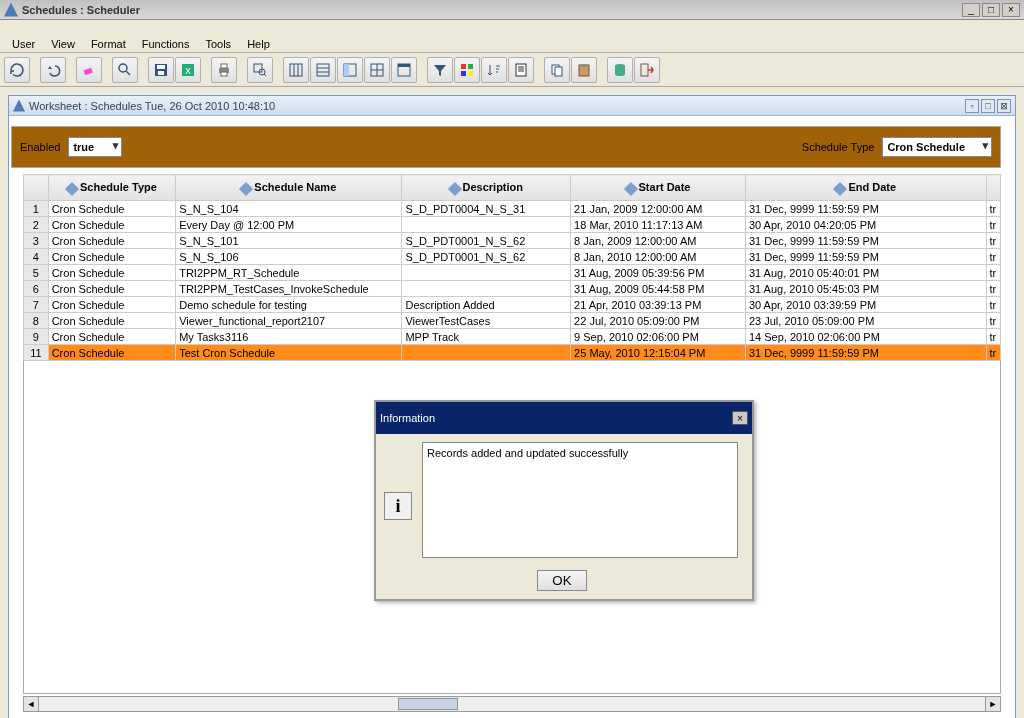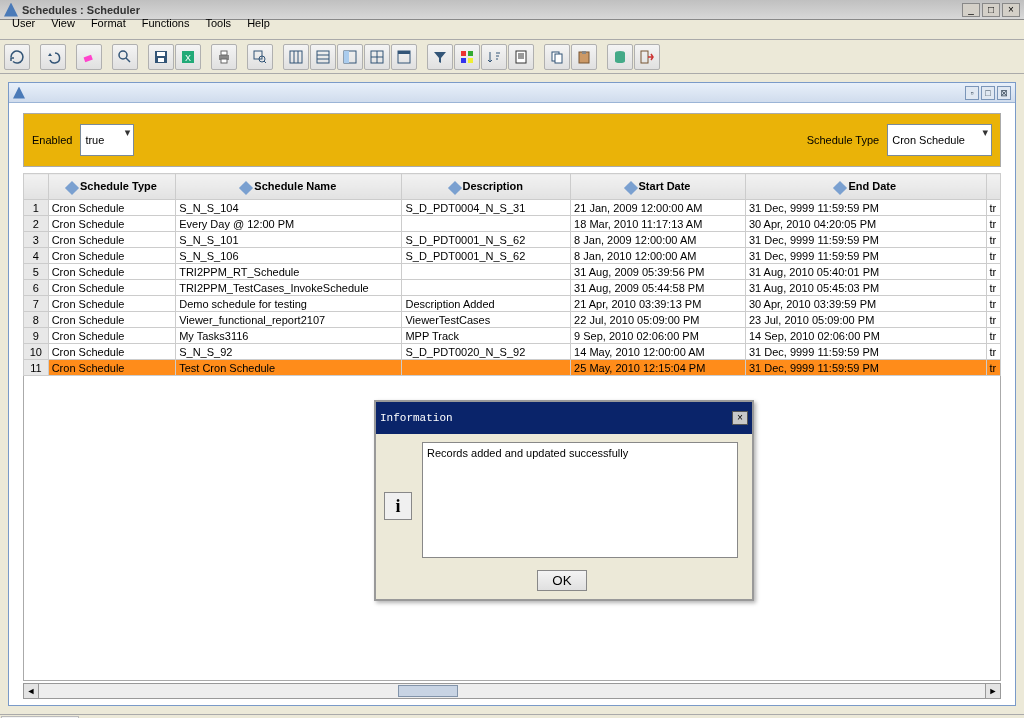--- a/index.html
+++ b/index.html
@@ -32,22 +32,22 @@
   width: 18px; height: 14px;
   background: #d4d0c8;
   border: 1px solid #888;
   display: flex; align-items: center; justify-content: center;
   font-size: 10px; cursor: pointer;
 }
 .menubar {
   height: 20px;
   background: #ece9d8;
   display: flex;
-  align-items: flex-end;
-  padding: 8px 4px;
+  align-items: flex-start;
+  padding: 16px 4px;
   border-bottom: 1px solid #aaa;
 }
 .menubar .menuitem { padding: 2px 8px; cursor: pointer; }
 .toolbar {
   height: 34px;
   background: #ece9d8;
   display: flex;
   align-items: center;
   gap: 1px;
   padding: 2px 4px;
@@ -91,37 +91,38 @@
   width: 14px; height: 14px;
   border: 1px solid #7a95b8;
   margin-left: 2px;
   background: #e0e8f2;
   cursor: pointer;
   font-size: 9px;
   display: flex; align-items: center; justify-content: center;
 }
 .filterbar {
   border: 1px solid #aaa;
-  margin: 10px 14px 6px 14px;
+  margin: 10px 14px 6px 2px;
   padding: 10px 8px;
-  background: #eab308;
+  background: #a16207;
   display: flex;
   align-items: center;
   gap: 6px;
 }
 .filterbar .lbl { margin-right: 2px; }
 .filterbar .sel {
   border: 1px solid #7a8a9a;
-  height: 32px;
+  height: 20px;
   padding: 0 26px 0 4px;
   background: #fff;
   position: relative;
   min-width: 54px;
   display: inline-flex;
   align-items: center;
+  font-weight: bold;
 }
 .filterbar .sel::after {
   content: "▾";
   position: absolute;
   right: 3px;
   top: 1px;
   color: #333;
 }
 .filterbar .spacer { flex: 1; }
 .grid-wrap {
@@ -239,21 +240,20 @@
   box-shadow: 2px 2px 4px rgba(0,0,0,.3);
 }
 .dialog .dlg-title {
   height: 18px;
   background: #0a246a;
   color: #fff;
   display: flex;
   align-items: center;
   padding: 16px 4px;
   font-size: 11px;
-  font-family: Liberation Mono, monospace;
 }
 .dialog .dlg-title .flex { flex: 1; }
 .dialog .dlg-title .x {
   width: 16px; height: 14px;
   background: #c8c8c8;
   color: #000;
   border: 1px solid #555;
   display: flex; align-items: center; justify-content: center;
   cursor: pointer;
   font-size: 10px;
@@ -459,20 +459,21 @@
       <svg viewBox="0 0 16 16">
         <rect x="2" y="2" width="7" height="12" fill="none" stroke="#753"></rect>
         <path d="M9 8h5M12 5l2 3-2 3" fill="none" stroke="#c33" stroke-width="1.5"></path>
       </svg>
     </div>
 </div>
 
 <div class="inner-window">
   <div class="inner-titlebar">
     <span class="icon2"></span>
+    <span>Worksheet : Schedules Tue, 26 Oct 2010 10:48:10</span>
     <span class="flex"></span>
     <span class="wb">▫</span>
     <span class="wb">□</span>
     <span class="wb">⊠</span>
   </div>
 
   <div class="filterbar">
     <span class="lbl">Enabled</span>
     <span class="sel">
         <span>true</span>
@@ -581,29 +582,20 @@
           </tr>
           <tr>
             <td class="rowhdr">9</td>
             <td>Cron Schedule</td>
             <td>My Tasks3116</td>
             <td>MPP Track</td>
             <td>9 Sep, 2010 02:06:00 PM</td>
             <td>14 Sep, 2010 02:06:00 PM</td>
             <td>tr</td>
           </tr>
-          <tr>
-            <td class="rowhdr">10</td>
-            <td>Cron Schedule</td>
-            <td>S_N_S_92</td>
-            <td>S_D_PDT0020_N_S_92</td>
-            <td>14 May, 2010 12:00:00 AM</td>
-            <td>31 Dec, 9999 11:59:59 PM</td>
-            <td>tr</td>
-          </tr>
           <tr class="sel">
             <td class="rowhdr">11</td>
             <td>Cron Schedule</td>
             <td>Test Cron Schedule</td>
             <td></td>
             <td>25 May, 2010 12:15:04 PM</td>
             <td>31 Dec, 9999 11:59:59 PM</td>
             <td>tr</td>
           </tr>
         </tbody>

